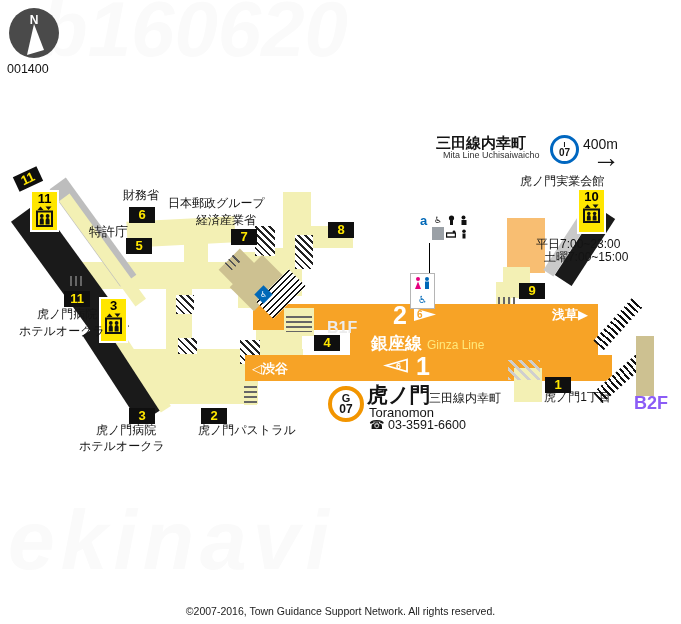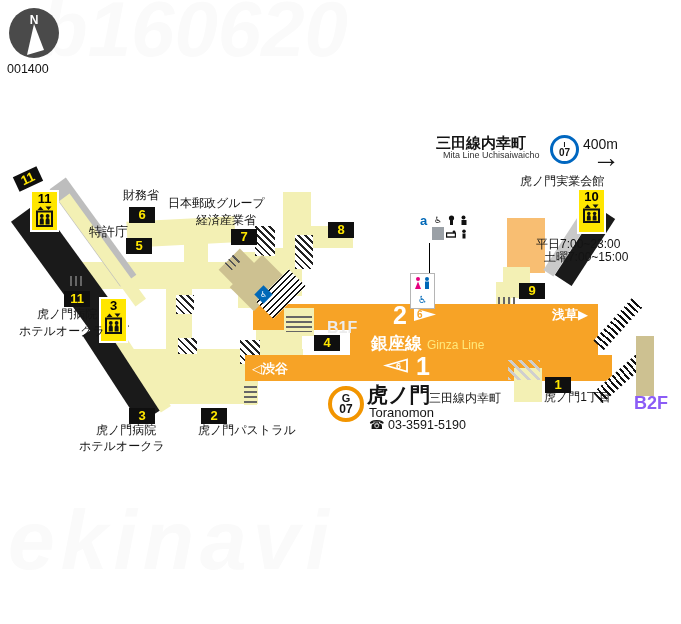--- a/index.html
+++ b/index.html
@@ -222,23 +222,24 @@
   <div class="lbl" style="left:583px;top:135px;font-size:14px;">400m</div>
   <div class="lbl lbl-b" style="left:592px;top:140px;font-size:28px;">→</div>
 
   <div class="roundel" style="left:328px;top:386px;width:28px;height:28px;border:4px solid #f29500;">
     <div style="font-size:11px;font-weight:bold;line-height:10px;">G</div>
     <div style="font-size:12px;font-weight:bold;line-height:12px;">07</div>
   </div>
   <div class="lbl lbl-b" style="left:367px;top:381px;font-size:21px;">虎ノ門</div>
   <div class="lbl" style="left:429px;top:391px;font-size:12px;">三田線内幸町</div>
   <div class="lbl" style="left:369px;top:405px;font-size:13px;">Toranomon</div>
-  <div class="lbl" style="left:369px;top:417px;font-size:12.5px;">☎ 03-3591-5190</div>
+  <div class="lbl" style="left:369px;top:417px;font-size:12.5px;">☎ 03-3591-6600</div>
 
   <svg class="abs" style="left:8px;top:7px;" width="52" height="52">
     <circle cx="26" cy="26" r="25" fill="#4a4a4a"></circle>
     <text x="26" y="17" text-anchor="middle" font-size="12" font-weight="bold" fill="#fff">N</text>
     <polygon points="26,17 19,48 36,43" fill="#ffffff"></polygon>
   </svg>
   <div class="lbl" style="left:7px;top:61px;font-size:12.5px;">001400</div>
 
+  <div class="lbl" style="left:0;top:605px;width:681px;text-align:center;font-size:10.5px;color:#222;">©2007-2016, Town Guidance Support Network. All rights reserved.</div>
 
 </div>
 
 </body></html>

